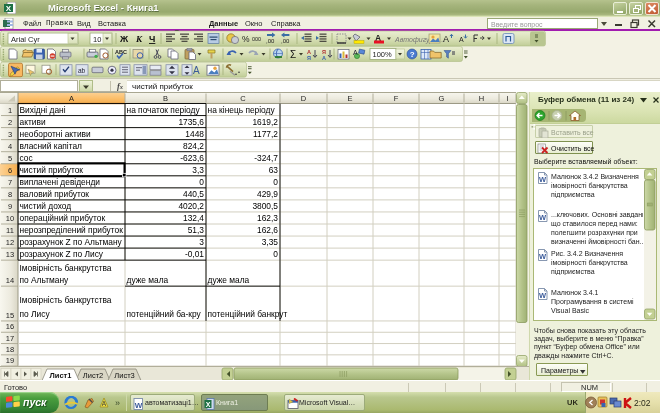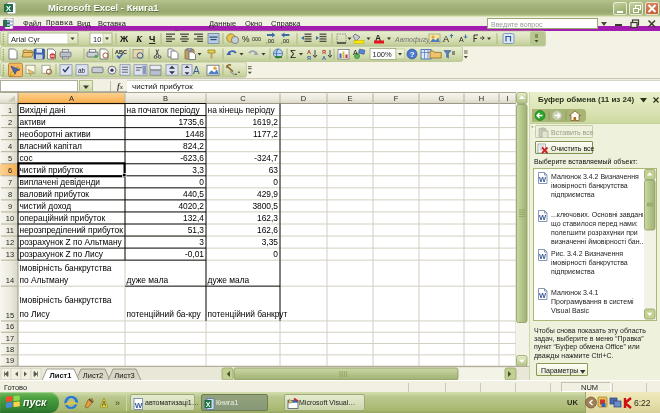--- a/index.html
+++ b/index.html
@@ -23,34 +23,34 @@
    <div class="abs" style="left:5px;top:2px;width:6px;height:5px;border:1px solid #fff"></div>
    <div class="abs" style="left:2.5px;top:5px;width:6px;height:5px;border:1px solid #fff;background:#a2b177"></div>
  </div>
  <div class="abs" style="left:645px;top:2px;width:14px;height:13px;border-radius:2px;background:linear-gradient(160deg,#dc8a62,#c05a33);border:1px solid #f0e2d2;">
    <svg width="12" height="11" style="position:absolute;left:0px;top:0px">
           <path d="M2.5 2 L9.5 9 M9.5 2 L2.5 9" stroke="#fff" stroke-width="2"></path>
         </svg>
  </div>
 </div>
 
-<div class="abs" style="left:0;top:17px;width:660px;height:14px;background:#f1f0e2;border-bottom:5px solid #a21caf;">
+<div class="abs" style="left:0;top:17px;width:660px;height:14px;background:#f1f0e2;border-bottom:2px solid #a21caf;">
       <svg class="abs" style="left:3px;top:1px" width="12" height="11">
         <rect x="2" y="0" width="8" height="11" fill="#fff" stroke="#888" stroke-width="0.7"></rect>
         <rect x="0" y="2" width="7" height="7" fill="#2c6e4f"></rect>
         <rect x="4" y="2.5" width="6" height="2" fill="#9fb6e2"></rect>
         <rect x="4" y="6" width="6" height="2" fill="#9fb6e2"></rect>
       </svg>
       <span class="t" style="left:23px;top:2px;font-size:7.5px;color:#1a1a1a;">Файл</span>
       <span class="t" style="left:46px;top:2px;font-size:7.5px;color:#1a1a1a;font-family:Liberation Mono, monospace;">Правка</span>
       <span class="t" style="left:77px;top:2px;font-size:7.5px;color:#1a1a1a;">Вид</span>
       <span class="t" style="left:98px;top:2px;font-size:7.5px;color:#1a1a1a;">Вставка</span>
       <span class="t" style="left:137px;top:2px;font-size:7.5px;color:#1a1a1a;margin-top:34px;">Формат</span>
       <span class="t" style="left:173px;top:12px;font-size:10px;color:#1a1a1a;">Сервис</span>
-      <span class="t" style="left:209px;top:2px;font-size:7.5px;color:#1a1a1a;">Данные</span>
+      <span class="t" style="left:209px;top:2px;font-size:7.5px;color:#1a1a1a;font-weight:bold;">Данные</span>
       <span class="t" style="left:245px;top:2px;font-size:7.5px;color:#1a1a1a;">Окно</span>
       <span class="t" style="left:271px;top:2px;font-size:7.5px;color:#1a1a1a;">Справка</span>
       <div class="abs" style="left:487px;top:1px;width:111px;height:11px;background:#fff;border:1px solid #9aa876;">
         <span class="t" style="left:3px;top:1.5px;font-size:7px;color:#999;">Введите вопрос</span>
       </div>
       <svg class="abs" style="left:599px;top:1px" width="10" height="11">
         <path d="M2 4 L8 4 L5 8 Z" fill="#4a4a3a"></path>
       </svg>
       <div class="abs" style="left:615px;top:7px;width:7px;height:2px;background:#3a3a30"></div>
       <svg class="abs" style="left:630px;top:2px" width="10" height="10">
@@ -713,15 +713,15 @@
       <svg class="abs" style="left:585px;top:3px" width="72" height="16">
         <circle cx="6" cy="7.5" r="5.5" fill="#a08058" stroke="#7a5c38" stroke-width="0.8"></circle>
         <path d="M7.5 5 l-2.8 2.5 l2.8 2.5" stroke="#fff" stroke-width="1.3" fill="none"></path>
         <rect x="13" y="2" width="9" height="10" rx="1" fill="#e8c05a" stroke="#9a7a2a" stroke-width="0.7"></rect>
         <rect x="15" y="4.5" width="5" height="5" fill="#cc3333"></rect>
         <rect x="16.5" y="8" width="4" height="4" fill="#3a62b0"></rect>
         <rect x="25" y="3" width="7" height="6" fill="#4a6ab0" stroke="#2a3a70" stroke-width="0.7"></rect>
         <rect x="29" y="6" width="7" height="6" fill="#6a8ad0" stroke="#2a3a70" stroke-width="0.7"></rect>
         <path d="M40 3 l0 10 m0 -5 l6 -5 m-6 5 l6 5" stroke="#cc1111" stroke-width="2.4"></path>
       </svg>
-      <span class="t" style="left:634px;top:6px;font-size:8.5px;color:#2a2a1a;">6:22</span>
+      <span class="t" style="left:634px;top:6px;font-size:8.5px;color:#2a2a1a;">2:02</span>
       <span class="t" style="left:567px;top:6px;font-size:7.5px;font-weight:bold;color:#2a2a1a;">UK</span>
     </div>
 </div>
 </body></html>

